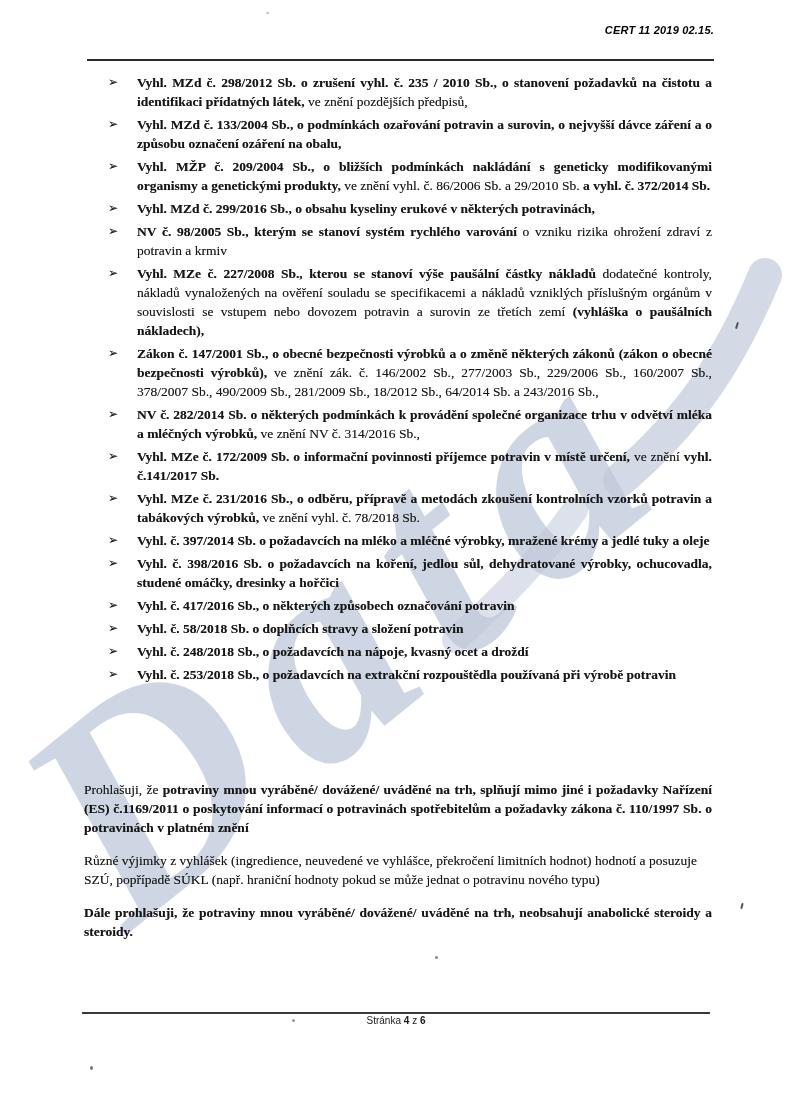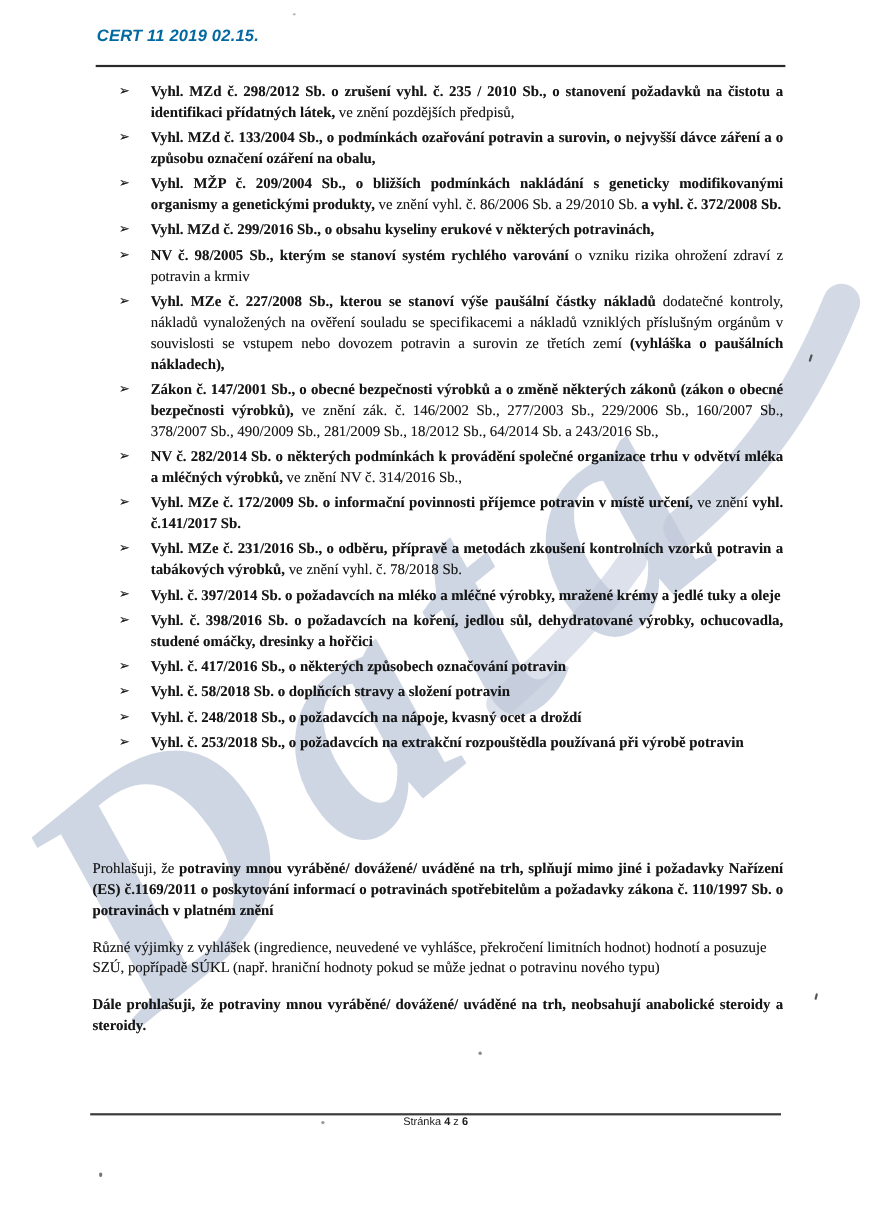--- a/index.html
+++ b/index.html
@@ -11,23 +11,24 @@
     font-family:"Liberation Serif", serif;
     color:#161616;
   }
   
   .wm{position:absolute;inset:0;z-index:0;pointer-events:none;}
   
   .content{position:relative;z-index:1;}
 
   .doc-header{
     position:absolute;top:24px;left:88px;width:626px;
+    text-align:right;
     font-family:"Liberation Sans", sans-serif;
     font-style:italic;font-weight:600;
-    font-size:15px;color:#0369a1;
+    font-size:11px;color:#000000;
     letter-spacing:0.2px;
   }
   .top-rule{
     position:absolute;top:59px;left:87px;width:627px;height:2px;
     background:#2a2a2a;
   }
 
   .reg-list{
     position:absolute;top:73px;left:108px;width:604px;
   }
@@ -93,21 +94,21 @@
         <div class="list-item">
           <span class="marker">➢</span>
           <div class="item-text"><span class="b">Vyhl. MZd č. 298/2012 Sb. o zrušení vyhl. č. 235 / 2010 Sb., o stanovení požadavků na čistotu a identifikaci přídatných látek,</span><span class="r"> ve znění pozdějších předpisů,</span></div>
         </div>
         <div class="list-item">
           <span class="marker">➢</span>
           <div class="item-text"><span class="b">Vyhl. MZd č. 133/2004 Sb., o podmínkách ozařování potravin a surovin, o nejvyšší dávce záření a o způsobu označení ozáření na obalu,</span></div>
         </div>
         <div class="list-item">
           <span class="marker">➢</span>
-          <div class="item-text"><span class="b">Vyhl. MŽP č. 209/2004 Sb., o bližších podmínkách nakládání s geneticky modifikovanými organismy a genetickými produkty,</span><span class="r"> ve znění vyhl. č. 86/2006 Sb. a 29/2010 Sb.</span><span class="b"> a vyhl. č. 372/2008 Sb.</span></div>
+          <div class="item-text"><span class="b">Vyhl. MŽP č. 209/2004 Sb., o bližších podmínkách nakládání s geneticky modifikovanými organismy a genetickými produkty,</span><span class="r"> ve znění vyhl. č. 86/2006 Sb. a 29/2010 Sb.</span><span class="b"> a vyhl. č. 372/2014 Sb.</span></div>
         </div>
         <div class="list-item">
           <span class="marker">➢</span>
           <div class="item-text"><span class="b">Vyhl. MZd č. 299/2016 Sb., o obsahu kyseliny erukové v některých potravinách,</span></div>
         </div>
         <div class="list-item">
           <span class="marker">➢</span>
           <div class="item-text"><span class="b">NV č. 98/2005 Sb., kterým se stanoví systém rychlého varování</span><span class="r"> o vzniku rizika ohrožení zdraví z potravin a krmiv</span></div>
         </div>
         <div class="list-item">

